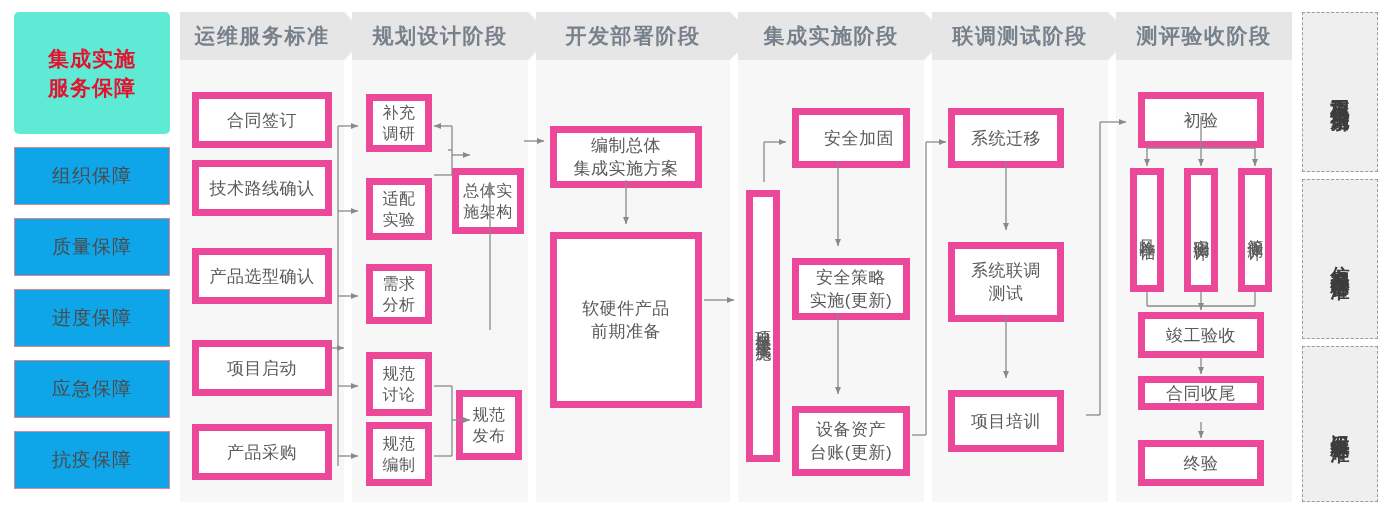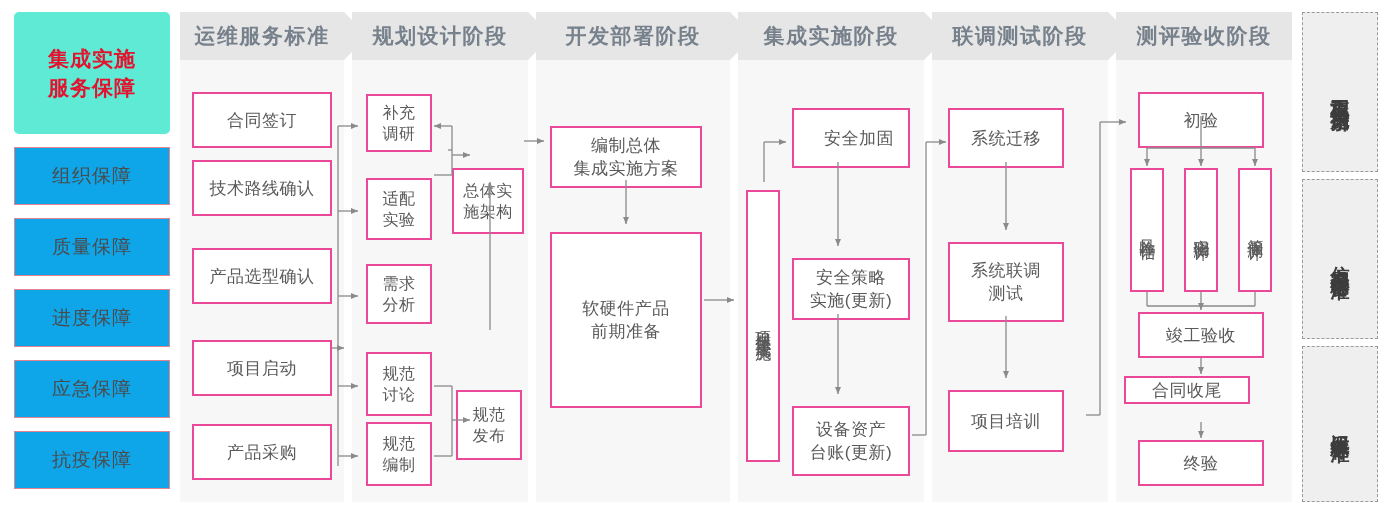--- a/index.html
+++ b/index.html
@@ -76,21 +76,21 @@
     position:relative;
     height:442px;
     background:#f7f7f7;
   }
 
   
   .node{
     position:absolute;
     box-sizing:border-box;
     background:#ffffff;
-    border:2px solid #ec4899;
+    border:7px solid #ec4899;
     display:flex;align-items:center;justify-content:center;
     text-align:center;
     color:#5a5a5a;
     font-size:17px;
     line-height:23px;
     letter-spacing:.5px;
   }
   .node.sm{font-size:16px;line-height:21px;}
   .node.vert{
     writing-mode:vertical-rl;
@@ -231,21 +231,21 @@
   <div class="col" style="left:1116px;width:176px;">
     <div class="col-head">
       <span>测评验收阶段</span>
     </div>
     <div class="col-body">
       <div class="node" style="left:22px;top:32px;width:126px;height:56px;">初验</div>
       <div class="node sm vert" style="left:14px;top:108px;width:34px;height:124px;">风险评估</div>
       <div class="node sm vert" style="left:68px;top:108px;width:34px;height:124px;">密码测评</div>
       <div class="node sm vert" style="left:122px;top:108px;width:34px;height:124px;">等保测评</div>
       <div class="node" style="left:22px;top:252px;width:126px;height:46px;">竣工验收</div>
-      <div class="node" style="left:8px;top:316px;width:126px;height:28px;">合同收尾</div>
+      <div class="node" style="left:22px;top:316px;width:126px;height:34px;">合同收尾</div>
       <div class="node" style="left:22px;top:380px;width:126px;height:46px;">终验</div>
     </div>
   </div>
 
   <div class="srail">
     <div class="srail-item" style="height:160px;">
       <span class="srail-text">工程项目实施指引</span>
     </div>
     <div class="srail-item" style="height:160px;">
       <span class="srail-text">信息安全保密标准</span>

